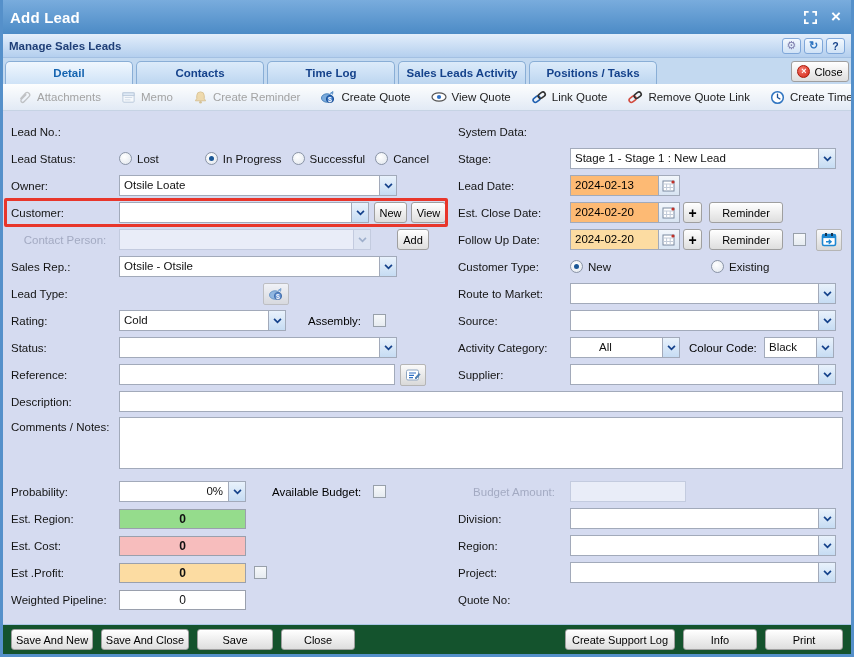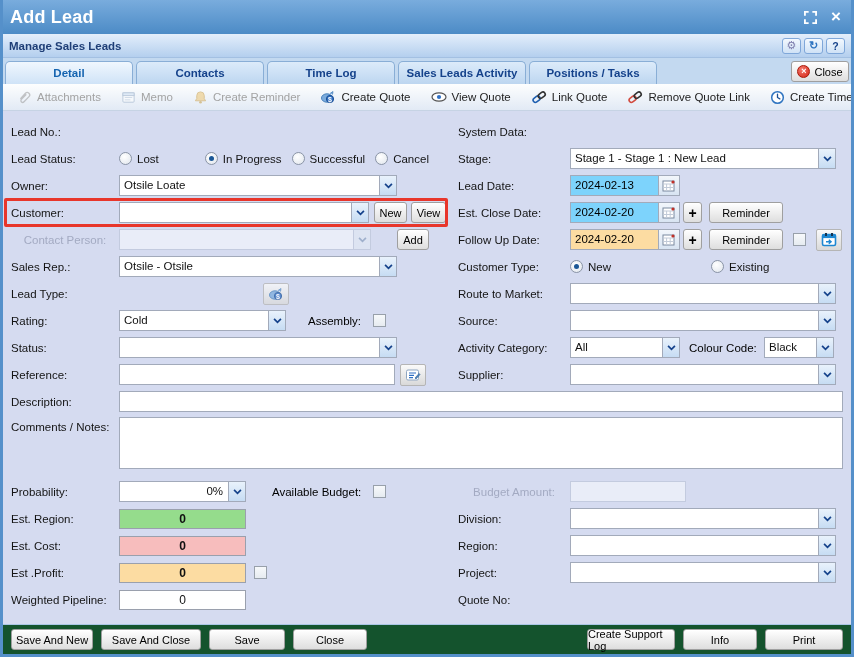--- a/index.html
+++ b/index.html
@@ -3,21 +3,21 @@
 <meta charset="utf-8">
 <style>
   html,body{margin:0;padding:0;background:#fff;}
   *{box-sizing:border-box;font-family:"Liberation Sans",sans-serif;}
   .window{width:854px;height:657px;position:relative;background:#d5dbf0;
     border-left:3px solid #5590ca;border-right:3px solid #5590ca;border-bottom:3px solid #5590ca;
     overflow:hidden;}
   
   .titlebar{height:34px;background:linear-gradient(#79acdd,#4c8bc6);display:flex;align-items:center;
     padding:0 10px;margin:-0px -3px 0 -3px;}
-  .title{color:#fff;font-size:18px;font-weight:bold;letter-spacing:.2px;}
+  .title{color:#fff;font-size:15px;font-weight:bold;letter-spacing:.2px;}
   .tb-icons{margin-left:auto;display:flex;align-items:center;gap:10px;}
   .tb-btn{width:16px;height:16px;display:flex;align-items:center;justify-content:center;cursor:pointer;}
   .tb-btn.closex{color:#fff;font-size:17px;font-weight:bold;line-height:14px;}
   
   .subbar{height:24px;background:linear-gradient(#e3eefb,#b4cfee);display:flex;align-items:center;
     padding:0 6px;border-bottom:1px solid #a3c0e2;}
   .subtitle{color:#1f3f77;font-weight:bold;font-size:11.5px;}
   .sub-icons{margin-left:auto;display:flex;gap:3px;}
   .mini-btn{width:19px;height:16px;border:1px solid #7fa7d9;border-radius:3px;
     background:linear-gradient(#f2f8fe,#cfe2f6);display:flex;align-items:center;justify-content:center;
@@ -69,21 +69,21 @@
     font-size:11px;color:#000;display:inline-flex;align-items:center;justify-content:center;cursor:pointer;
     box-shadow:inset 0 1px 0 #fff;}
   .valbox{flex:0 0 127px;height:20px;border:1px solid #9aa0ad;display:flex;align-items:center;justify-content:center;
     font-weight:bold;font-size:12px;color:#111;}
   .radio{width:13px;height:13px;border-radius:50%;border:1px solid #8a94a6;background:radial-gradient(circle at 40% 35%,#fff,#dfe5ec);
     display:inline-block;position:relative;cursor:pointer;flex:0 0 13px;}
   .radio.on::after{content:'';position:absolute;left:3px;top:3px;width:5px;height:5px;border-radius:50%;background:#1b5796;}
   .rlab{font-size:11.5px;color:#141414;margin-left:5px;}
   .chk{width:13px;height:13px;border:1px solid #98a0aa;background:linear-gradient(#f7f9fb,#e6ebf0);
     display:inline-block;cursor:pointer;flex:0 0 13px;}
-  .datefield{display:flex;height:21px;background:#7dd3fc;border:1px solid #a2aaba;flex:0 0 110px;}
+  .datefield{display:flex;height:21px;background:#fdba74;border:1px solid #a2aaba;flex:0 0 110px;}
   .dtext{flex:1;font-size:11.5px;padding:3px 0 0 4px;white-space:nowrap;cursor:text;}
   .datefield.hl{background:#fcdca2;}
   .dtrig{flex:0 0 21px;background:linear-gradient(#f2f6fb,#d8e4f2);border-left:1px solid #a2aaba;
     display:flex;align-items:center;justify-content:center;cursor:pointer;}
   .plusbtn{flex:0 0 19px;height:21px;margin-left:3px;font-weight:bold;font-size:14px;padding:0;}
   .iconbtn{width:26px;height:22px;border:1px solid #b5b5b5;border-radius:2px;background:linear-gradient(#fafafa,#d9d9d9);
     display:inline-flex;align-items:center;justify-content:center;cursor:pointer;}
   .redbox{position:absolute;left:-7px;top:-4px;width:444px;height:29px;border:3px solid #e8362b;border-radius:2px;pointer-events:none;}
   
   .footer{position:absolute;left:0;right:0;bottom:0;height:30px;background:#14532d;border-top:1px solid #a9c6e4;
@@ -444,21 +444,21 @@
           <span class="ctext"></span>
           <span class="trig">
               <svg class="chev" width="9" height="6" viewBox="0 0 10 7">
                 <path d="M1 1 L5 5 L9 1" stroke="#15428b" stroke-width="2" fill="none"></path>
               </svg>
             </span>
         </div>
       </div>
       <div class="rhalf">
         <span class="rlbl">Activity Category:</span>
-        <div class="combo" style="flex:0 0 110px;">
+        <div class="combo" style="flex:0 0 110px;padding-left:24px;">
           <span class="ctext">All</span>
           <span class="trig">
               <svg class="chev" width="9" height="6" viewBox="0 0 10 7">
                 <path d="M1 1 L5 5 L9 1" stroke="#15428b" stroke-width="2" fill="none"></path>
               </svg>
             </span>
         </div>
         <span style="margin-left:9px;font-size:11.5px;flex:0 0 75px;">Colour Code:</span>
         <div class="combo" style="flex:0 0 70px;">
           <span class="ctext">Black</span>
@@ -599,32 +599,32 @@
       </div>
     </div>
 
   </div>
 
   <div class="footer">
     <div class="fgroup">
       <span class="btn" style="width:82px;">
           <span>Save And New</span>
         </span>
-      <span class="btn" style="width:100px;">
+      <span class="btn" style="width:88px;">
           <span>Save And Close</span>
         </span>
       <span class="btn" style="width:76px;">
           <span>Save</span>
         </span>
       <span class="btn" style="width:74px;">
           <span>Close</span>
         </span>
     </div>
     <div class="fgroup rt">
-      <span class="btn" style="width:88px;">
+      <span class="btn" style="width:110px;">
           <span>Create Support Log</span>
         </span>
       <span class="btn" style="width:74px;">
           <span>Info</span>
         </span>
       <span class="btn" style="width:78px;">
           <span>Print</span>
         </span>
     </div>
   </div>

